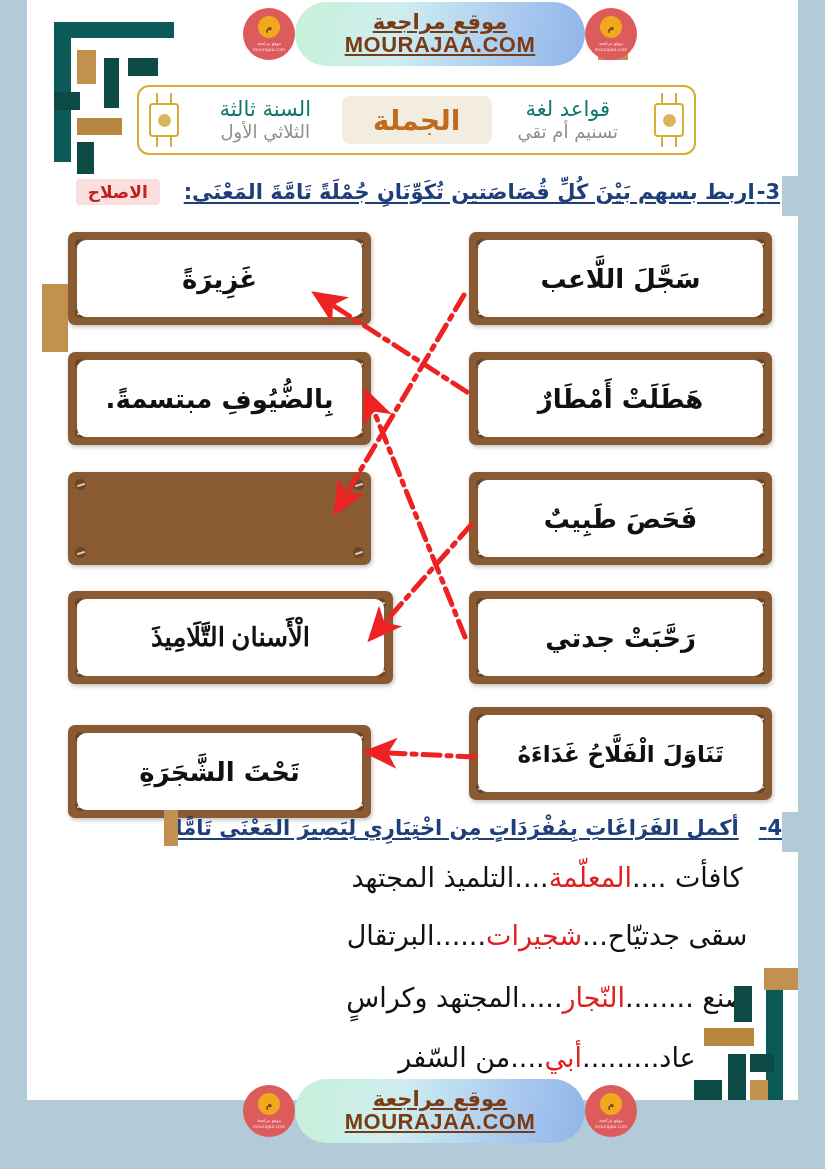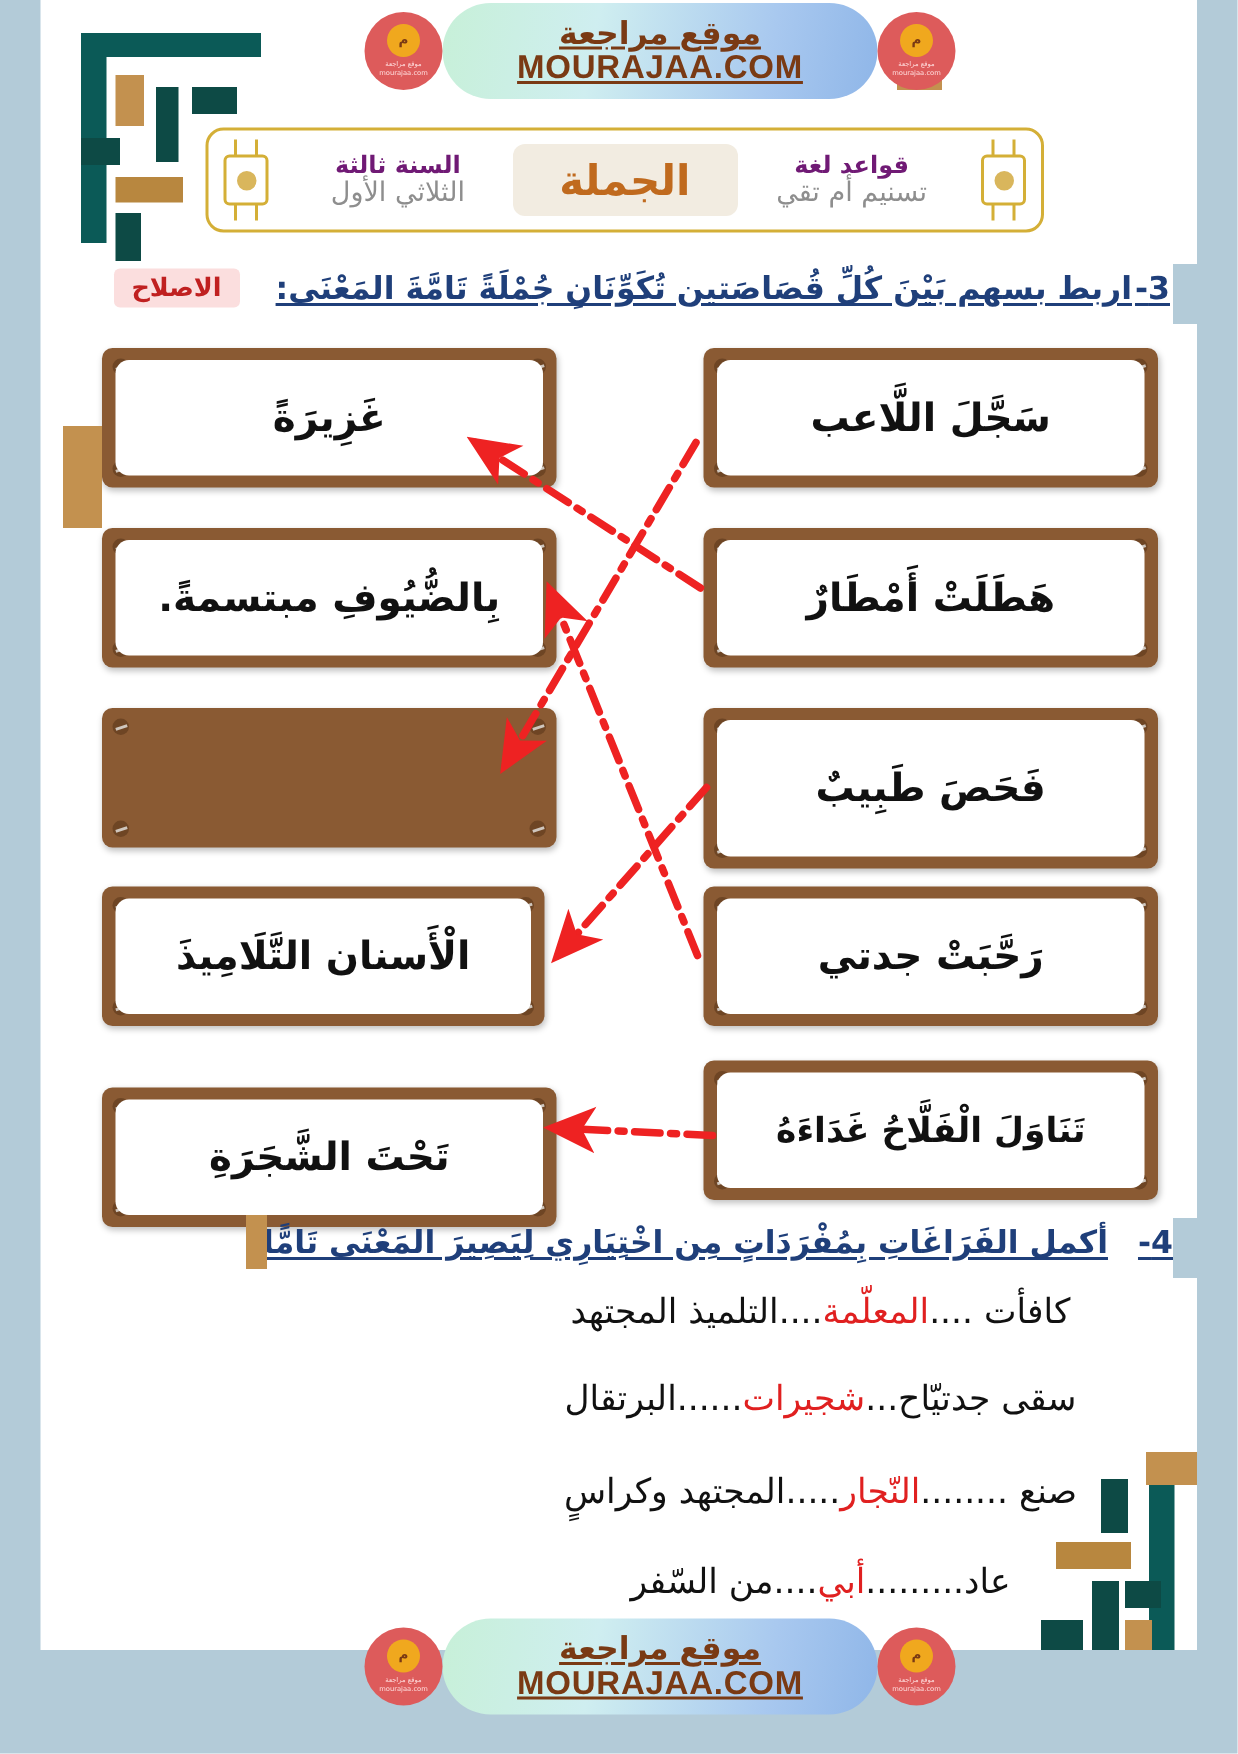--- a/index.html
+++ b/index.html
@@ -75,21 +75,21 @@
   .tb-cap .sq{
     width:26px;height:30px;border:2px solid #d4af37;border-radius:4px;
     background:#fff;display:flex;align-items:center;justify-content:center;
     position:relative;z-index:2;
   }
   .tb-cap .dot{width:13px;height:13px;border-radius:50%;background:#d9b65c;}
   .tb-side{
     flex:1;display:flex;flex-direction:column;align-items:center;justify-content:center;
     line-height:1.12;
   }
-  .tb-top{font-size:16px;font-weight:bold;color:#701a75;}
+  .tb-top{font-size:21px;font-weight:normal;color:#0f766e;}
   .tb-sub{font-size:18px;color:#8e8e8e;}
   .tb-center{
     width:150px;height:48px;flex:none;background:#f2ece1;border-radius:8px;
     display:flex;align-items:center;justify-content:center;
   }
   .tb-center span{font-size:28px;font-weight:bold;color:#c06a1e;}
 
   
   .ex-head{
     position:absolute;display:flex;align-items:center;direction:rtl;
@@ -123,21 +123,21 @@
     background:#6e4524;
   }
   .screw::after{
     content:"";position:absolute;left:1.5px;top:4.5px;width:8px;height:2px;
     background:#cfc6bd;transform:rotate(-18deg);
   }
 
   
   .fill-line{
     position:absolute;direction:rtl;text-align:center;
-    font-size:23px;color:#111;white-space:nowrap;
+    font-size:27px;color:#111;white-space:nowrap;
   }
   .ans{color:#e02020;}
 
   
   .sidebar-blk{position:absolute;}
 </style>
 </head>
 <body>
 
 <div class="page">
@@ -215,21 +215,21 @@
   </div>
   <div class="plaque" style="left:442px;top:352px;width:303px;height:93px;">
     <div class="screw" style="left:7px;top:7px;"></div>
       <div class="screw" style="right:7px;top:7px;"></div>
     <div class="screw" style="left:7px;bottom:7px;"></div>
       <div class="screw" style="right:7px;bottom:7px;"></div>
     <div class="inner">
         <div class="txt">هَطَلَتْ أَمْطَارٌ</div>
       </div>
   </div>
-  <div class="plaque" style="left:442px;top:472px;width:303px;height:107px;">
+  <div class="plaque" style="left:442px;top:472px;width:303px;height:93px;">
     <div class="screw" style="left:7px;top:7px;"></div>
       <div class="screw" style="right:7px;top:7px;"></div>
     <div class="screw" style="left:7px;bottom:7px;"></div>
       <div class="screw" style="right:7px;bottom:7px;"></div>
     <div class="inner">
         <div class="txt">فَحَصَ طَبِيبٌ</div>
       </div>
   </div>
   <div class="plaque" style="left:442px;top:591px;width:303px;height:93px;">
     <div class="screw" style="left:7px;top:7px;"></div>
@@ -267,21 +267,21 @@
     <div class="inner">
         <div class="txt">بِالضُّيُوفِ مبتسمةً.</div>
       </div>
   </div>
   <div class="plaque" style="left:41px;top:472px;width:303px;height:93px;">
     <div class="screw" style="left:7px;top:7px;"></div>
       <div class="screw" style="right:7px;top:7px;"></div>
     <div class="screw" style="left:7px;bottom:7px;"></div>
       <div class="screw" style="right:7px;bottom:7px;"></div>
   </div>
-  <div class="plaque" style="left:41px;top:591px;width:295px;height:93px;">
+  <div class="plaque" style="left:41px;top:591px;width:325px;height:93px;font-family:Liberation Serif, serif;">
     <div class="screw" style="left:7px;top:7px;"></div>
       <div class="screw" style="right:7px;top:7px;"></div>
     <div class="screw" style="left:7px;bottom:7px;"></div>
       <div class="screw" style="right:7px;bottom:7px;"></div>
     <div class="inner">
         <div class="txt">الْأَسنان التَّلَامِيذَ</div>
       </div>
   </div>
   <div class="plaque" style="left:41px;top:707px;width:303px;height:93px;margin-top:18px;">
     <div class="screw" style="left:7px;top:7px;"></div>

